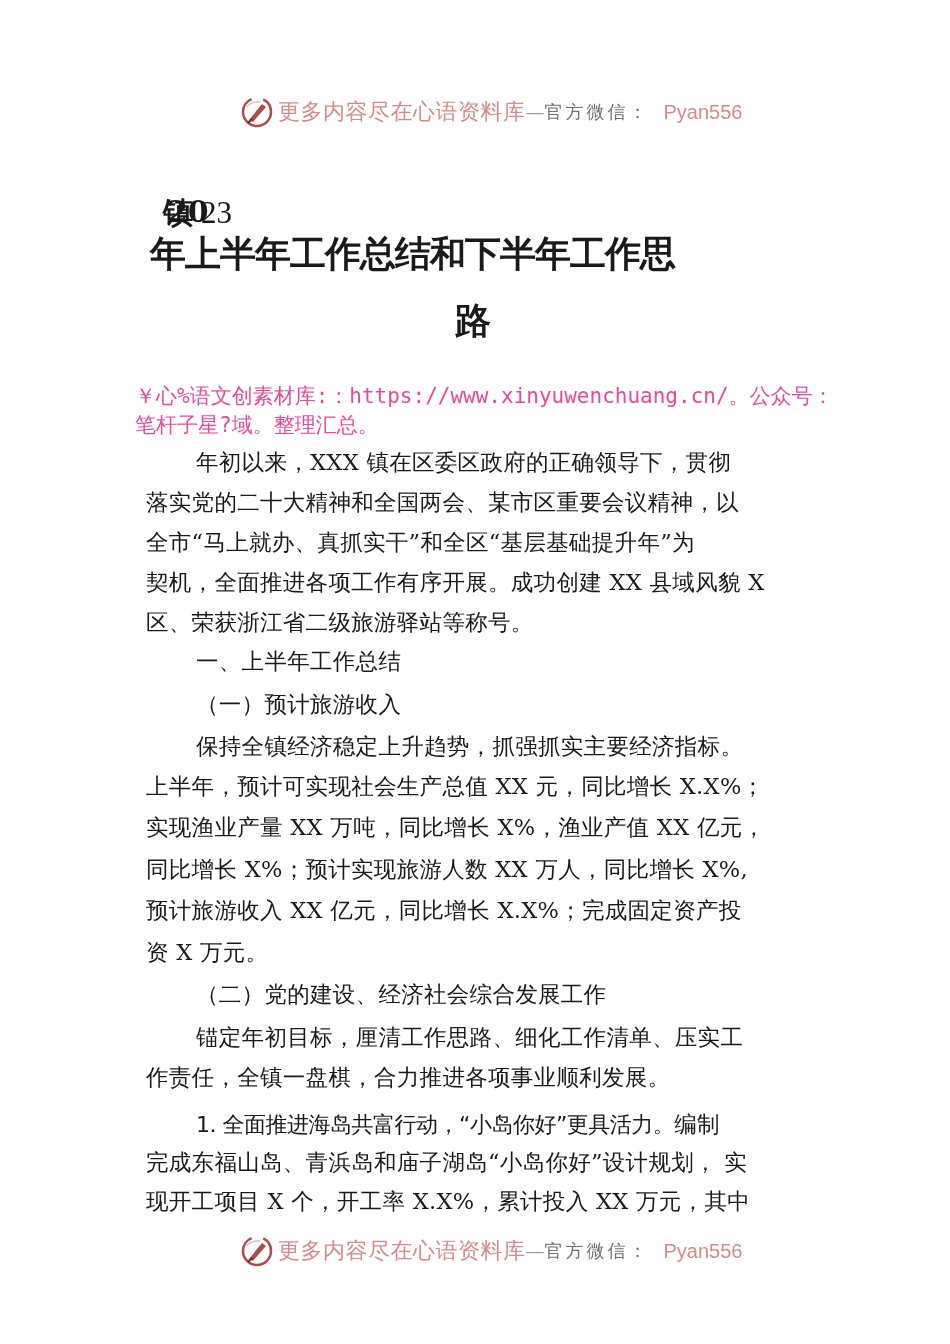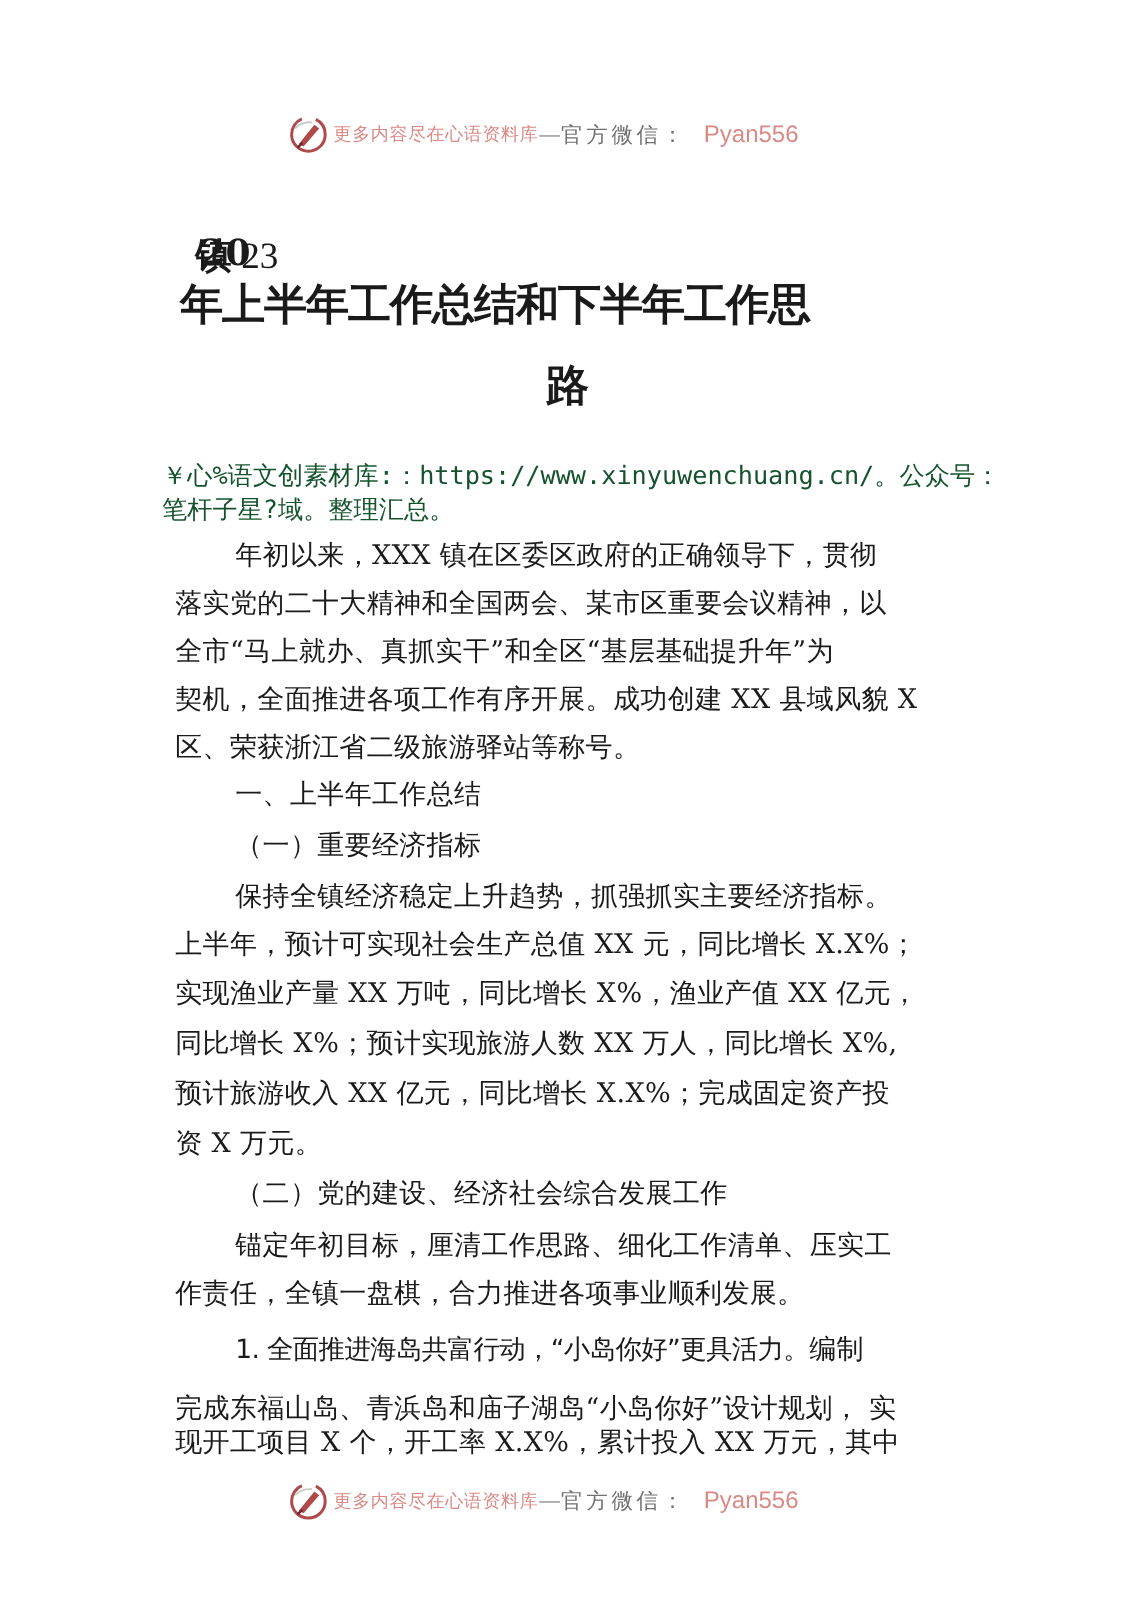--- a/index.html
+++ b/index.html
@@ -23,21 +23,21 @@
       align-items: center;
       white-space: nowrap;
     }
     .watermark .logo {
       width: 34px;
       height: 34px;
       margin-right: 4px;
     }
     .watermark .wm-main {
       font-family: "DejaVu Serif", serif;
-      font-size: 15px;
+      font-size: 22px;
       color: #d98a86;
       letter-spacing: 0.5px;
     }
     .watermark .wm-dash {
       font-family: "DejaVu Serif", serif;
       font-size: 19px;
       color: #9a9a9a;
     }
     .watermark .wm-label {
       font-family: "DejaVu Serif", serif;
@@ -101,21 +101,21 @@
       font-weight: bold;
     }
     .source {
       position: absolute;
       left: 135px;
       top: 382px;
       width: 700px;
       font-family: "DejaVu Sans Mono", "Liberation Mono", monospace;
       font-size: 21px;
       line-height: 29px;
-      color: #14532d;
+      color: #ec4899;
     }
     .line {
       position: absolute;
       font-size: 22.5px;
       white-space: nowrap;
       letter-spacing: 0.3px;
     }
     .bold-head {
       font-family: "DejaVu Sans", "Liberation Sans", sans-serif;
       font-weight: normal;
@@ -150,38 +150,38 @@
 <div class="source">￥心%语文创素材库:：https://www.xinyuwenchuang.cn/。公众号：笔杆子星?域。整理汇总。</div>
 
 <div class="line" style="left:196px; top:447px;">年初以来，XXX 镇在区委区政府的正确领导下，贯彻</div>
 <div class="line" style="left:146px; top:487px;">落实党的二十大精神和全国两会、某市区重要会议精神，以</div>
 <div class="line" style="left:146px; top:527px;">全市“马上就办、真抓实干”和全区“基层基础提升年”为</div>
 <div class="line" style="left:146px; top:567px;">契机，全面推进各项工作有序开展。成功创建 XX 县域风貌 X</div>
 <div class="line" style="left:146px; top:607px;">区、荣获浙江省二级旅游驿站等称号。</div>
 
 <div class="line" style="left:196px; top:646px;">一、上半年工作总结</div>
 
-<div class="line" style="left:196px; top:689px;">（一）重要经济指标</div>
+<div class="line" style="left:196px; top:689px;">（一）预计旅游收入</div>
 
 <div class="line" style="left:196px; top:731px;">保持全镇经济稳定上升趋势，抓强抓实主要经济指标。</div>
 <div class="line" style="left:146px; top:771px;">上半年，预计可实现社会生产总值  XX 元，同比增长  X.X%；</div>
 <div class="line" style="left:146px; top:812px;">实现渔业产量  XX 万吨，同比增长  X%，渔业产值  XX 亿元，</div>
 <div class="line" style="left:146px; top:854px;">同比增长  X%；预计实现旅游人数  XX 万人，同比增长  X%,</div>
 <div class="line" style="left:146px; top:895px;">预计旅游收入  XX 亿元，同比增长  X.X%；完成固定资产投</div>
 <div class="line" style="left:146px; top:937px;">资  X 万元。</div>
 
 <div class="line" style="left:196px; top:979px;">（二）党的建设、经济社会综合发展工作</div>
 
 <div class="line" style="left:196px; top:1022px;">锚定年初目标，厘清工作思路、细化工作清单、压实工</div>
 <div class="line" style="left:146px; top:1062px;text-align:center;">作责任，全镇一盘棋，合力推进各项事业顺利发展。</div>
 
 <div class="line" style="left:196px; top:1109px;">
   <span class="bold-head">1.   全面推进海岛共富行动，“小岛你好”更具活力。</span><span>编制</span>
 </div>
-<div class="line" style="left:146px; top:1147px;margin-top:11px;">完成东福山岛、青浜岛和庙子湖岛“小岛你好”设计规划，  实</div>
+<div class="line" style="left:146px; top:1147px;">完成东福山岛、青浜岛和庙子湖岛“小岛你好”设计规划，  实</div>
 <div class="line" style="left:146px; top:1186px;">现开工项目  X 个，开工率  X.X%，累计投入  XX 万元，其中</div>
 
 <div class="watermark wm-bottom">
   <svg class="logo" viewBox="0 0 34 34">
     <circle cx="17" cy="17" r="14" fill="none" stroke="#b0494a" stroke-width="2.5" stroke-dasharray="60 12"></circle>
     <path d="M9 25 L22 9 L26 12 L13 27 Z" fill="#b0494a"></path>
     <path d="M8 28 L12 24" stroke="#6b2a2b" stroke-width="2"></path>
     <path d="M6 12 Q12 6 20 7" fill="none" stroke="#c9c9c9" stroke-width="1.5"></path>
   </svg>
   <span class="wm-main">更多内容尽在心语资料库</span>

